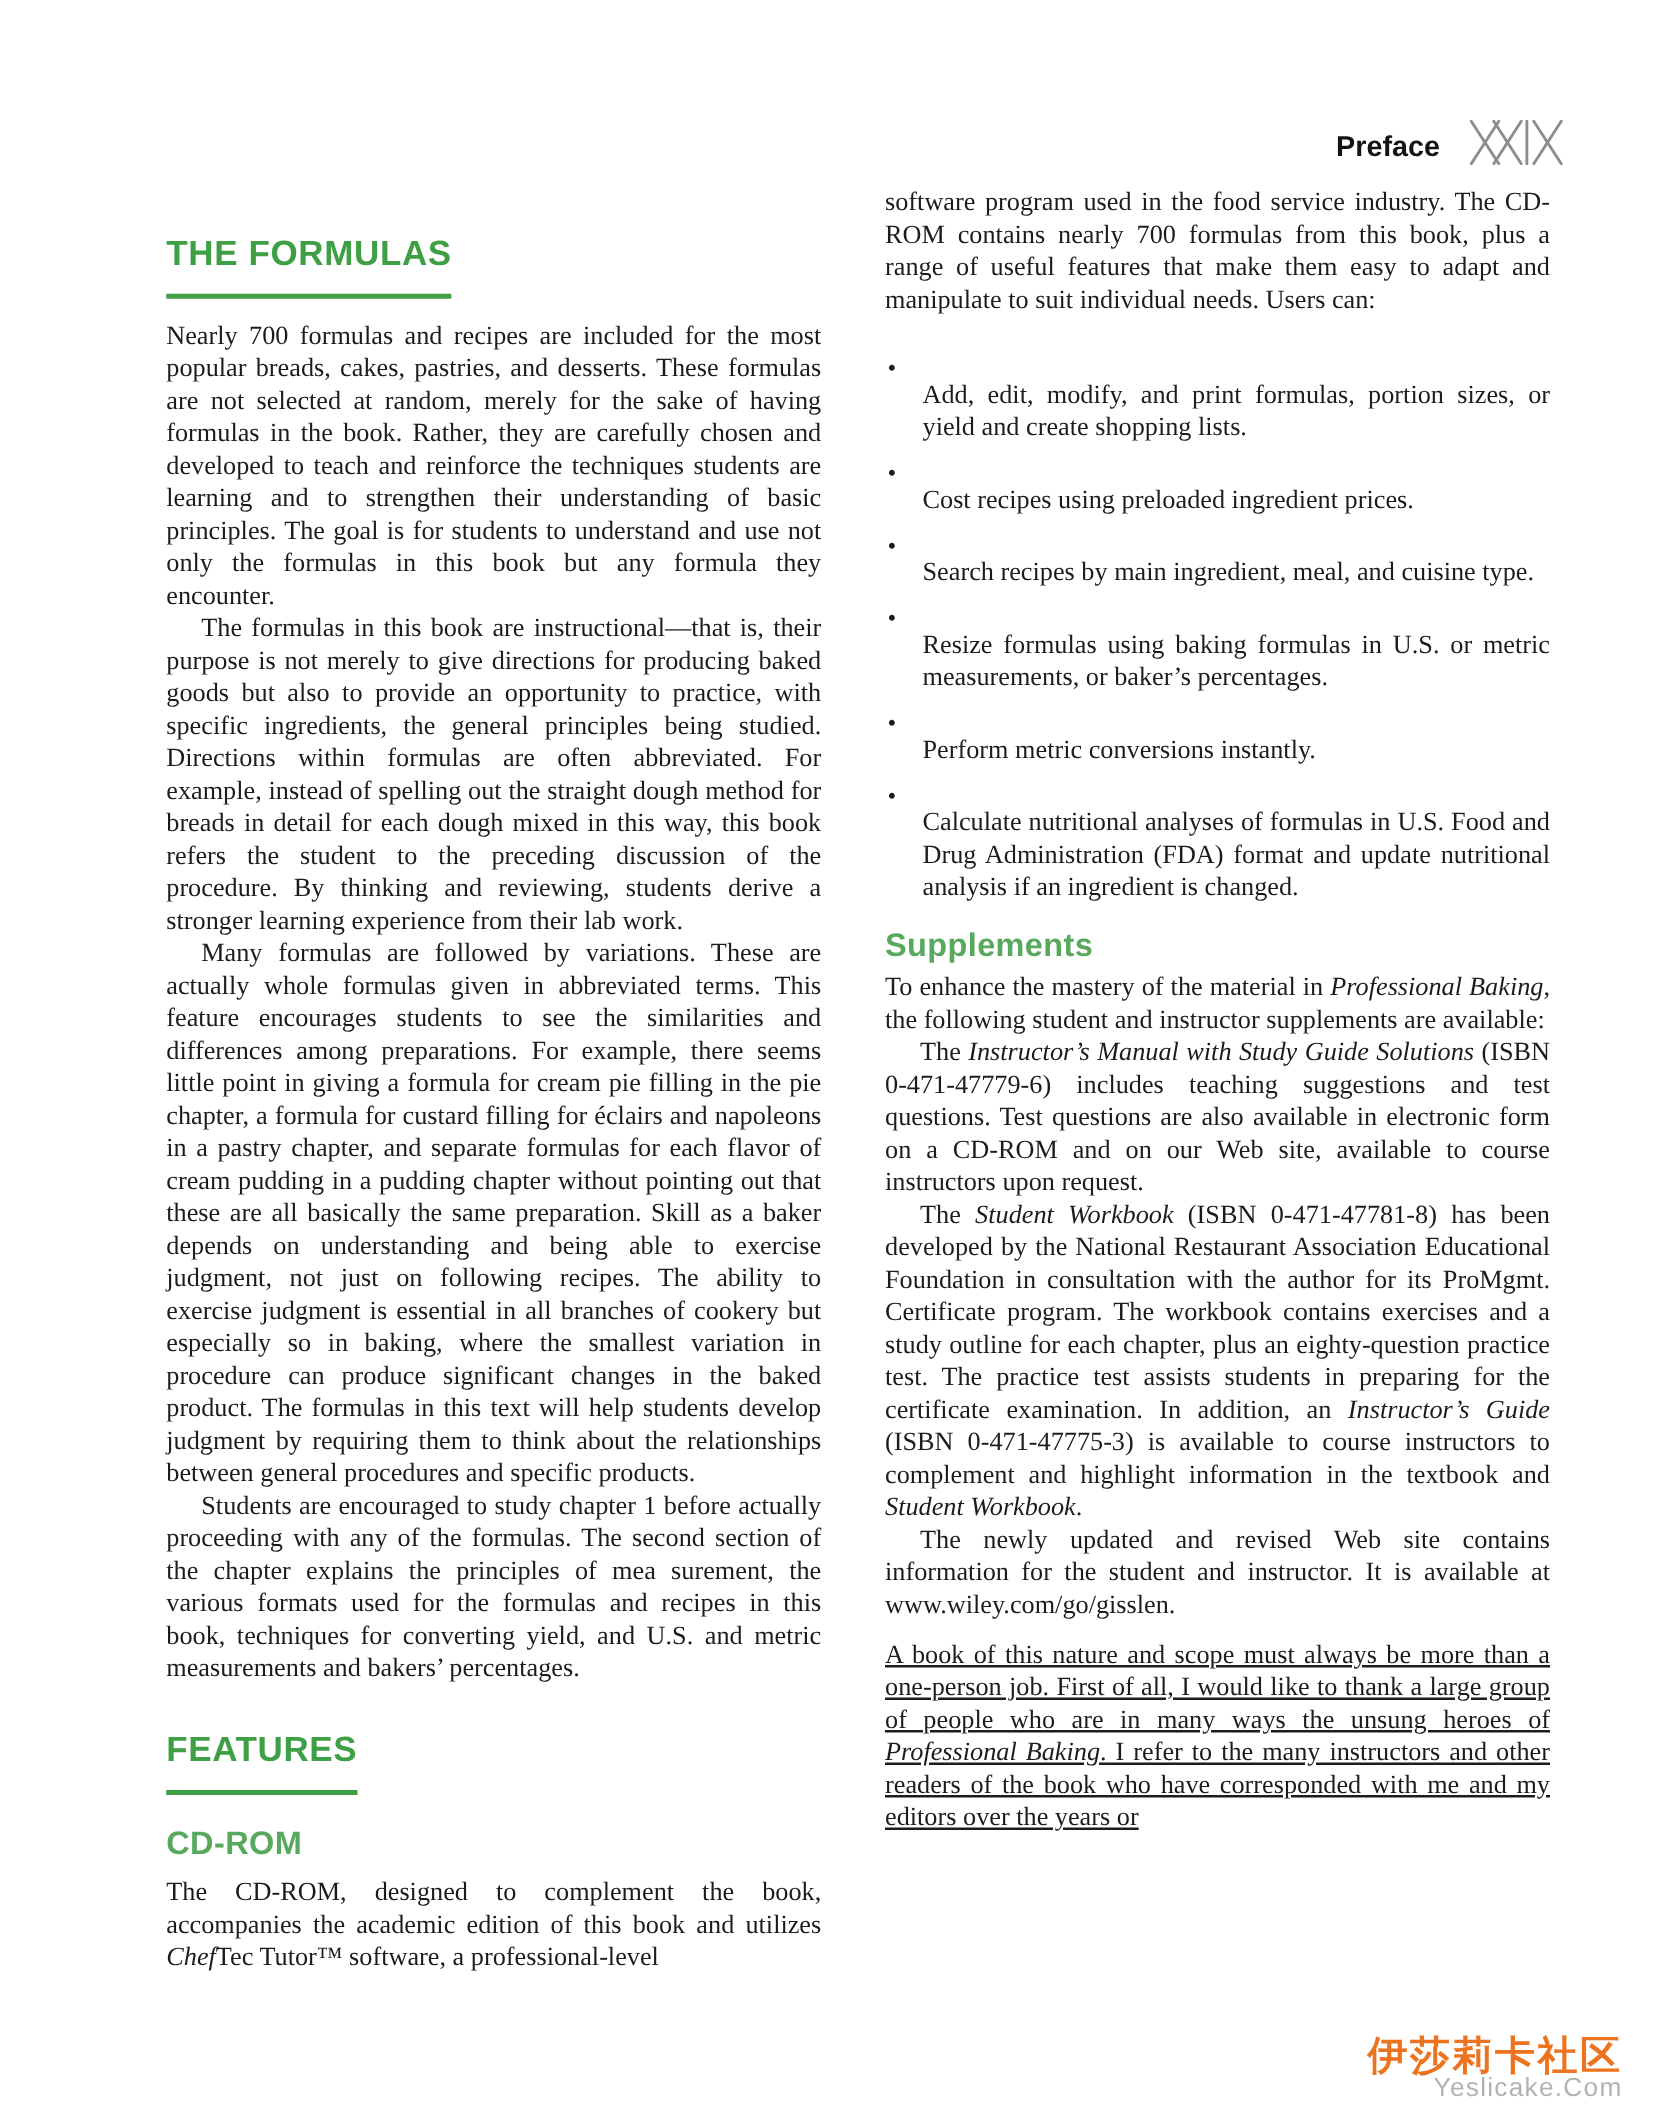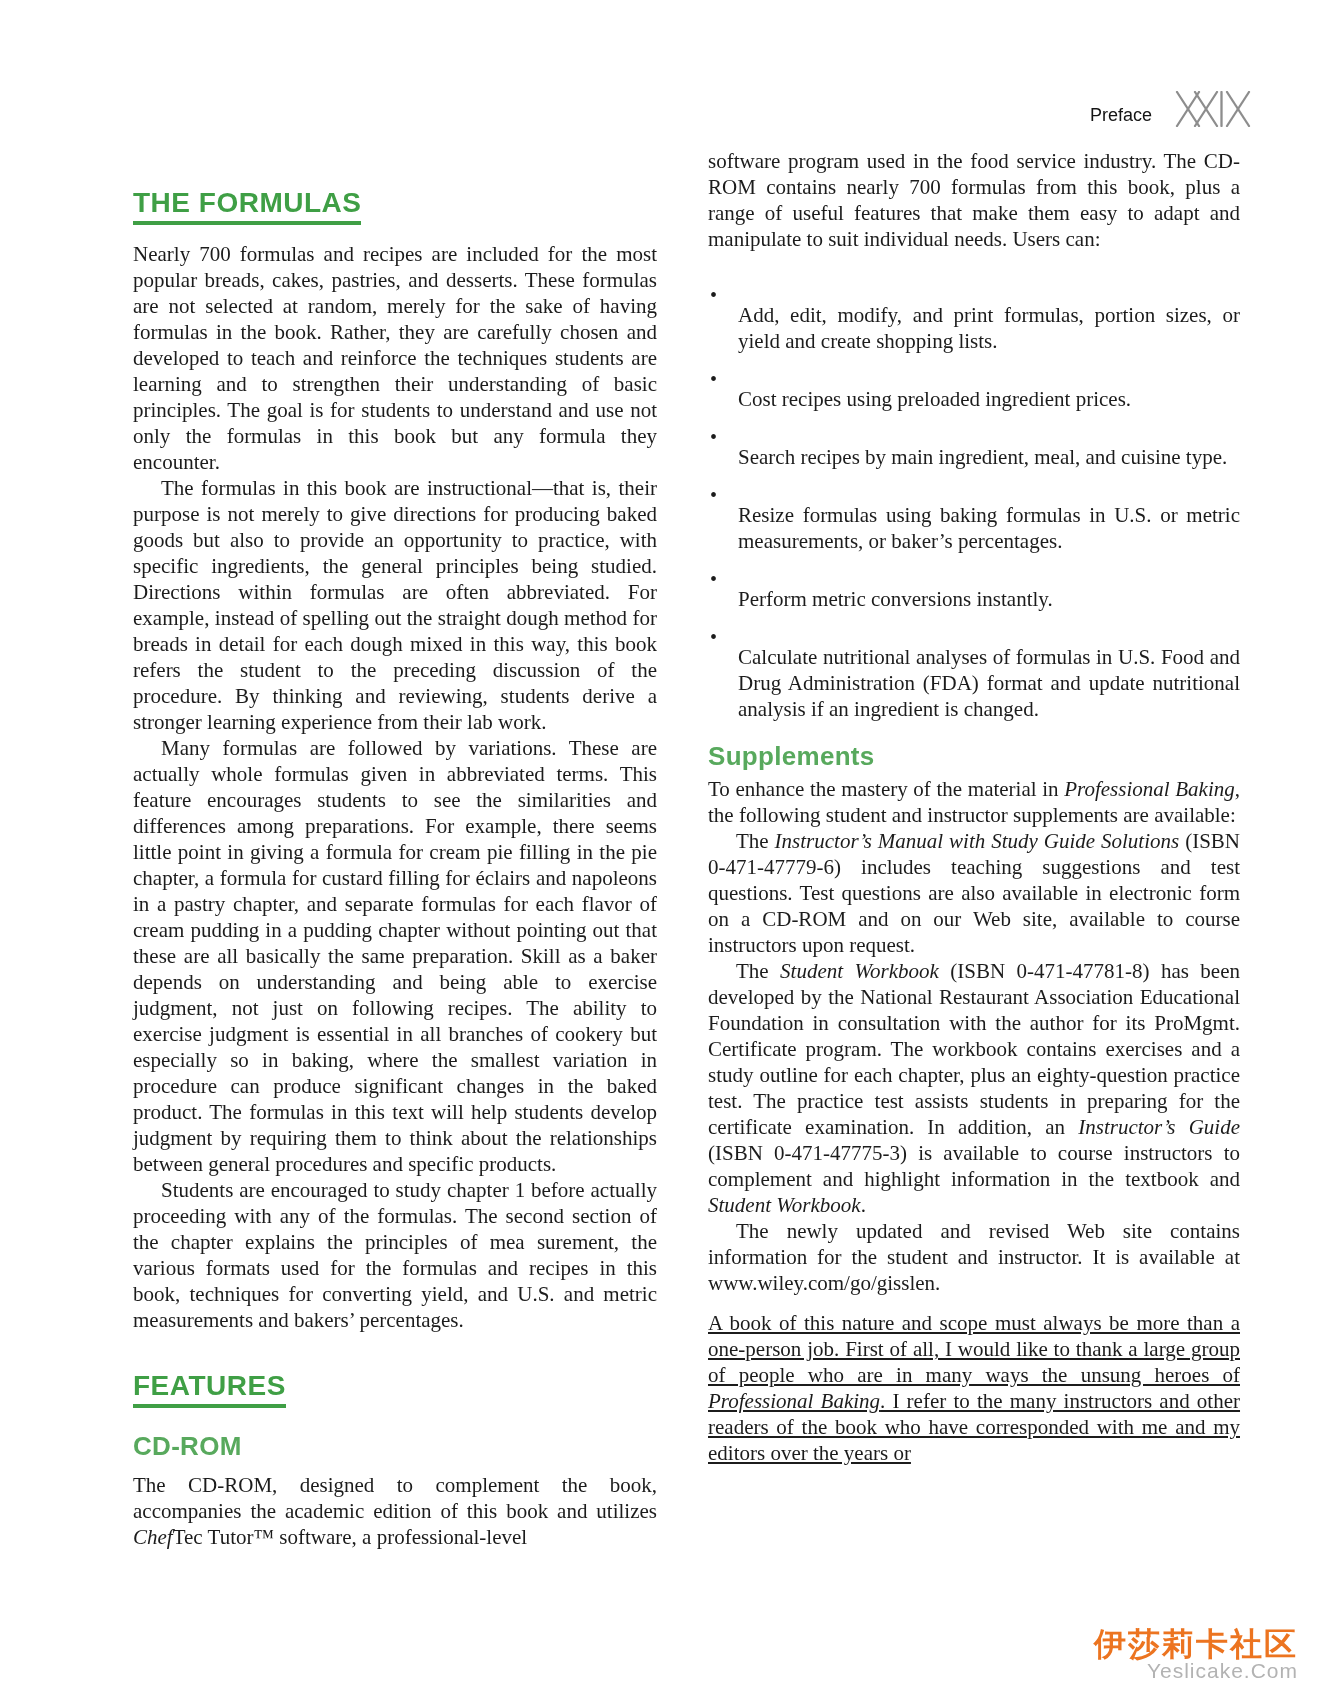--- a/index.html
+++ b/index.html
@@ -20,40 +20,40 @@
     font-family:"Liberation Serif","DejaVu Serif",serif;
     color:var(--body-ink);
   }
   
   .hdr{
     position:absolute;top:70px;right:76px;
     display:flex;align-items:flex-end;gap:22px;
   }
   .hdr-label{
     font-family:"Liberation Sans","DejaVu Sans",sans-serif;
-    font-weight:normal;font-size:18px;color:#141414;
+    font-weight:bold;font-size:23px;color:#141414;
     line-height:1;padding-bottom:3px;margin-top:36px;
   }
   .roman{display:block;}
   
   .col{position:absolute;top:148px;}
   .col-left{left:133px;width:524px;}
   .col-right{left:708px;width:532px;}
   .body{
     font-size:21px;line-height:26px;
     text-align:justify;color:var(--body-ink);
   }
   .ind{text-indent:28px;}
   .h-major{
     font-family:"Liberation Sans","DejaVu Sans",sans-serif;
     font-weight:bold;font-size:28px;line-height:30px;
     letter-spacing:0.5px;color:var(--heading-green);
     width:fit-content;
     border-bottom:4px solid var(--heading-green);
-    padding-bottom:3px;
+    padding-bottom:17px;
   }
   .h-minor{
     font-family:"Liberation Sans","DejaVu Sans",sans-serif;
     font-weight:bold;font-size:26px;line-height:28px;
     letter-spacing:0.3px;color:var(--subhead-green);
   }
   .mt-intro{margin-top:0;}
   .mt-h1-left{margin-top:40px;}
   .mt-p-after-h1{margin-top:16px;}
   .mt-features{margin-top:38px;}

